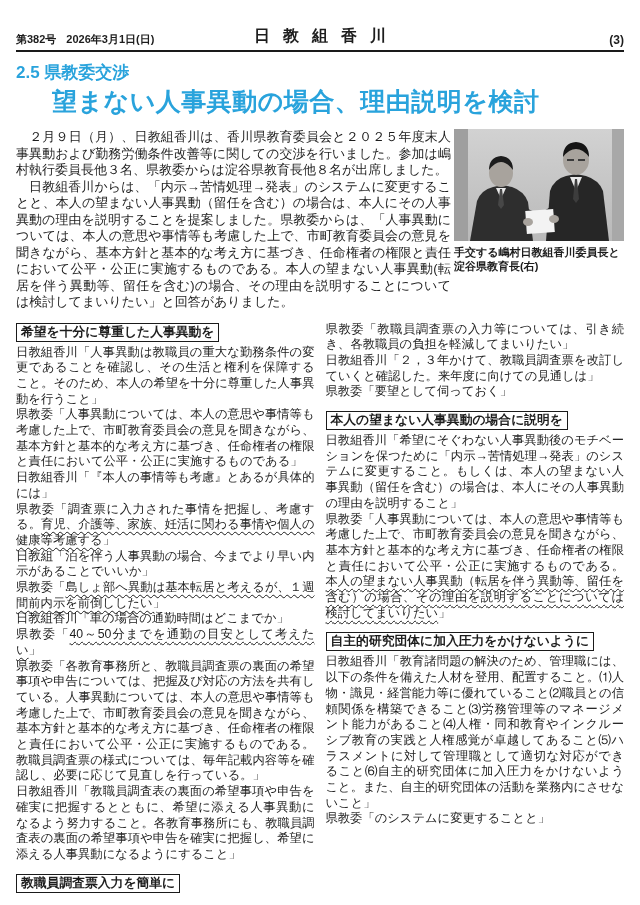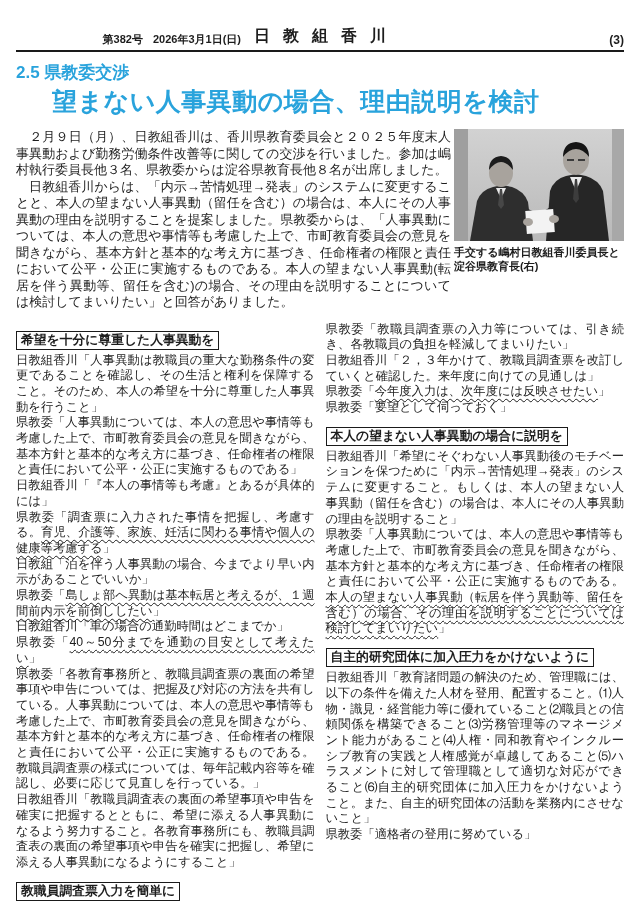--- a/index.html
+++ b/index.html
@@ -7,21 +7,21 @@
   .page {
     width:640px; height:905px; background:#fff; box-sizing:border-box;
     padding:26px 16px 0; overflow:hidden;
     font-family:"Liberation Sans","DejaVu Sans",sans-serif; color:var(--ink);
   }
   
   .hdr {
     display:grid; grid-template-columns:1fr auto 1fr; align-items:end;
     border-bottom:2.5px solid #1a1a1a; padding-bottom:3px;
   }
-  .hdr-left { display:flex; gap:10px; font-size:11px; font-weight:bold; white-space:nowrap;justify-content:flex-end; }
+  .hdr-left { display:flex; gap:10px; font-size:11px; font-weight:bold; white-space:nowrap; }
   .masthead { font-size:16px; font-weight:bold; letter-spacing:13px; text-indent:13px; white-space:nowrap; }
   .hdr-right { text-align:right; font-size:12px; font-weight:bold; }
   
   .section-label { color:var(--blue); font-weight:bold; font-size:17px; margin:9px 0 1px; }
   .headline { color:var(--blue); font-weight:900; font-size:25px; margin:1px 0 11px 36px; letter-spacing:0.5px; }
   
   .intro-row { display:flex; gap:3px; }
   .intro-text { flex:1; font-size:13px; line-height:16.5px; text-align:justify; }
   .intro-text p { margin:0; }
   .photo-col { flex:0 0 170px; width:170px; }
@@ -30,21 +30,21 @@
   
   .cols { display:flex; gap:11px; margin-top:11px; }
   .col { flex:1; min-width:0; }
   .para { font-size:12.3px; line-height:15.7px; text-align:justify; margin:0; }
   .speaker { font-weight:normal; }
   .wavy {
     text-decoration:underline; text-decoration-style:wavy;
     text-decoration-thickness:1px; text-underline-offset:2.5px;
   }
   .box-heading-wrap { margin:10px 0 3px; }
-  .col > .box-heading-wrap:first-child { margin-top:8px; }
+  .col > .box-heading-wrap:first-child { margin-top:0; }
   .box-heading {
     display:inline-block; border:1.5px solid #1a1a1a; padding:0 4px 1px;
     font-weight:bold; font-size:12.8px; line-height:16px;
   }
 </style>
 </head>
 <body>
 
 <div class="page">
 
@@ -113,24 +113,23 @@
         <p class="para"><span class="speaker">県教委</span><span>「</span><span class="wavy">島しょ部へ異動は基本転居と考えるが、１週間前内示を前倒ししたい</span><span>」</span></p>
         <p class="para"><span class="speaker">日教組香川</span><span>「車の場合の通勤時間はどこまでか」</span></p>
         <p class="para"><span class="speaker">県教委</span><span>「</span><span class="wavy">40～50分までを通勤の目安として考えたい</span><span>」</span></p>
         <p class="para"><span class="speaker">県教委</span><span>「各教育事務所と、教職員調査票の裏面の希望事項や申告については、把握及び対応の方法を共有している。人事異動については、本人の意思や事情等も考慮した上で、市町教育委員会の意見を聞きながら、基本方針と基本的な考え方に基づき、任命権者の権限と責任において公平・公正に実施するものである。教職員調査票の様式については、毎年記載内容等を確認し、必要に応じて見直しを行っている。」</span></p>
         <p class="para"><span class="speaker">日教組香川</span><span>「教職員調査表の裏面の希望事項や申告を確実に把握するとともに、希望に添える人事異動になるよう努力すること。各教育事務所にも、教職員調査表の裏面の希望事項や申告を確実に把握し、希望に添える人事異動になるようにすること」</span></p>
         <div class="box-heading-wrap"><span class="box-heading">教職員調査票入力を簡単に</span></div>
       </div>
     <div class="col">
         <p class="para"><span class="speaker">県教委</span><span>「教職員調査票の入力等については、引き続き、各教職員の負担を軽減してまいりたい」</span></p>
         <p class="para"><span class="speaker">日教組香川</span><span>「２，３年かけて、教職員調査票を改訂していくと確認した。来年度に向けての見通しは」</span></p>
-        <p class="para"><span class="speaker">県教委</span><span>「</span><span class="wavy">今年度入力は、次年度には反映させたい</span><span>」</span></p>
         <p class="para"><span class="speaker">県教委</span><span>「要望として伺っておく」</span></p>
         <div class="box-heading-wrap"><span class="box-heading">本人の望まない人事異動の場合に説明を</span></div>
         <p class="para"><span class="speaker">日教組香川</span><span>「希望にそぐわない人事異動後のモチベーションを保つために「内示→苦情処理→発表」のシステムに変更すること。もしくは、本人の望まない人事異動（留任を含む）の場合は、本人にその人事異動の理由を説明すること」</span></p>
         <p class="para"><span class="speaker">県教委</span><span>「人事異動については、本人の意思や事情等も考慮した上で、市町教育委員会の意見を聞きながら、基本方針と基本的な考え方に基づき、任命権者の権限と責任において公平・公正に実施するものである。</span><span class="wavy">本人の望まない人事異動（転居を伴う異動等、留任を含む）の場合、その理由を説明することについては検討してまいりたい</span><span>」</span></p>
         <div class="box-heading-wrap"><span class="box-heading">自主的研究団体に加入圧力をかけないように</span></div>
         <p class="para"><span class="speaker">日教組香川</span><span>「教育諸問題の解決のため、管理職には、以下の条件を備えた人材を登用、配置すること。⑴人物・識見・経営能力等に優れていること⑵職員との信頼関係を構築できること⑶労務管理等のマネージメント能力があること⑷人権・同和教育やインクルーシブ教育の実践と人権感覚が卓越してあること⑸ハラスメントに対して管理職として適切な対応ができること⑹自主的研究団体に加入圧力をかけないようこと。また、自主的研究団体の活動を業務内にさせないこと」</span></p>
-        <p class="para"><span class="speaker">県教委</span><span>「適格者の登用に努めている」</span></p>
+        <p class="para"><span class="speaker">県教委</span><span>「のシステムに変更することと」</span></p>
       </div>
   </div>
 
 </div>
 
 </body></html>

